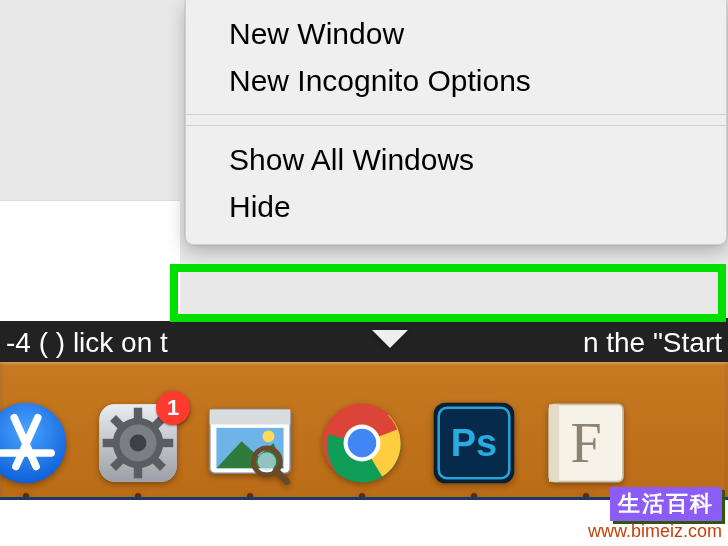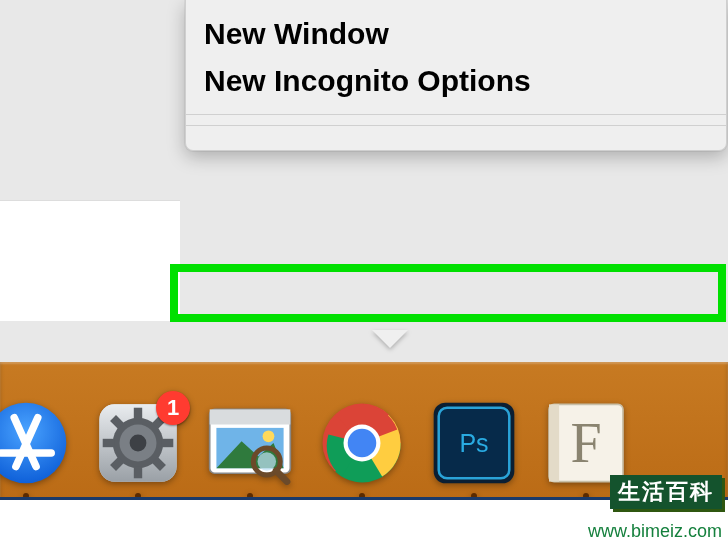--- a/index.html
+++ b/index.html
@@ -27,24 +27,23 @@
     border: 1px solid #cfcfcf;
     border-top: none;
     border-radius: 0 0 8px 8px;
     box-shadow: 0 6px 18px rgba(0,0,0,0.25), 0 0 0 1px rgba(0,0,0,0.05);
     padding: 10px 0 14px 0;
     font-size: 30px;
     color: #000;
     z-index: 5;
   }
   .context-menu .item {
-    padding: 4px 18px;
+    padding: 4px 43px;
     line-height: 1.3;
     cursor: default;
-    font-weight: bold;
   }
   .context-menu .sep {
     height: 1px;
     background: #d0d0d0;
     margin: 10px 0;
   }
   .highlight-frame {
     position: absolute;
     left: 170px;
     top: 264px;
@@ -164,49 +163,55 @@
   }
   .watermark {
     position: absolute;
     right: 6px;
     bottom: 4px;
     text-align: right;
     z-index: 5;
   }
   .wm-badge {
     display: inline-block;
-    background: #14532d;
+    background: #8b5cf6;
     color: #fff;
     padding: 2px 8px;
     font-size: 22px;
     font-weight: 700;
     letter-spacing: 2px;
     box-shadow: 3px 3px 0 #2f5710;
-    margin-bottom: 12px;
+    margin-bottom: 0;
   }
   .wm-url {
-    color: #15803d;
+    color: #c2410c;
     font-size: 18px;
     font-family: Arial, sans-serif;
   }
   
   .dock-icon svg { width:100%; height:100%; }
 </style>
 </head>
 <body>
 <div class="stage">
 
   <div class="left-white"></div>
 
+  <div class="dark-band">
+    <span style="float:left">-4 (  ) lick on t</span>
+    <span style="float:right">n the "Start</span>
+  </div>
 
   <div class="context-menu">
     <div class="item">New Window</div>
     <div class="item">New Incognito Options</div>
     <div class="sep"></div>
     <div class="sep"></div>
+    <div class="item">Show All Windows</div>
+    <div class="item">Hide</div>
   </div>
   <div class="menu-pointer"></div>
   <div class="highlight-frame"></div>
 
   <div class="dock">
     <div class="row">
 
       <div class="dock-icon" style="margin-left:-22px;">
         <svg viewBox="0 0 100 100">
           <defs>
@@ -287,21 +292,21 @@
           <circle cx="50" cy="50" r="17" fill="#4285f4"></circle>
         </svg>
         <div class="dock-dot"></div>
       </div>
 
       <div class="dock-icon">
         <svg viewBox="0 0 100 100">
           <rect x="2" y="2" width="96" height="96" rx="14" fill="#0b1f33"></rect>
           <rect x="8" y="8" width="84" height="84" rx="10" fill="#062a4a" stroke="#2aa3d8" stroke-width="3"></rect>
         </svg>
-        <div style="position:absolute;inset:0;display:flex;align-items:center;justify-content:center;color:#29abe2;font-weight:400;font-size:25px;font-family:Arial,sans-serif;">Ps</div>
+        <div style="position:absolute;inset:0;display:flex;align-items:center;justify-content:center;color:#29abe2;font-weight:700;font-size:38px;font-family:Arial,sans-serif;">Ps</div>
         <div class="dock-dot"></div>
       </div>
 
       <div class="dock-icon">
         <svg viewBox="0 0 100 100">
           <rect x="6" y="4" width="88" height="92" rx="6" fill="#f6f2e8" stroke="#c8bfa8" stroke-width="2"></rect>
           <rect x="6" y="4" width="12" height="92" fill="#e3dbc8"></rect>
         </svg>
         <div style="position:absolute;inset:0;display:flex;align-items:center;justify-content:center;color:#8a8470;font-family:'Times New Roman',serif;font-size:56px;">F</div>
         <div class="dock-dot"></div>

